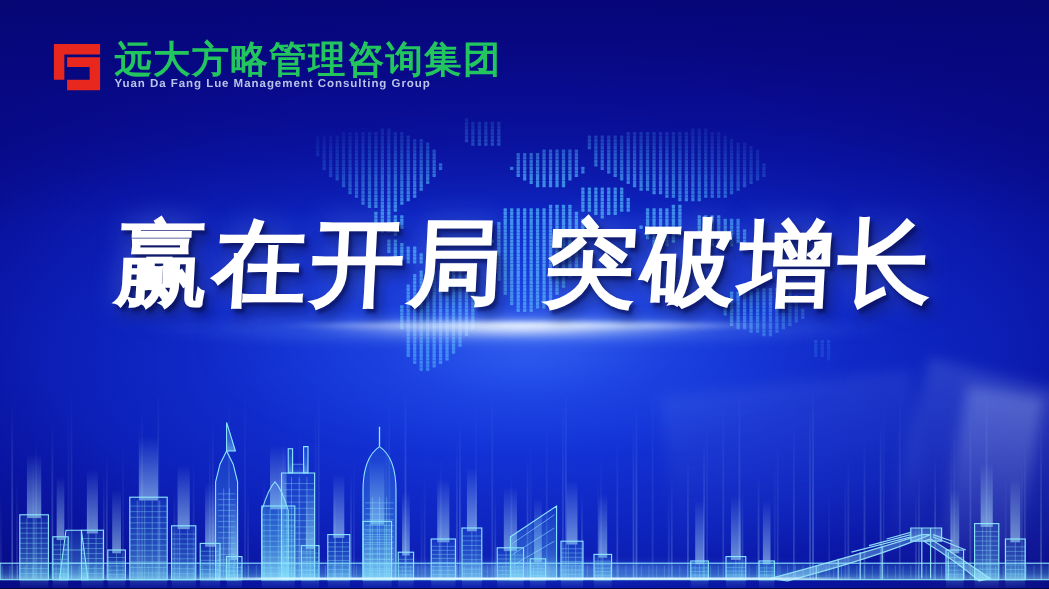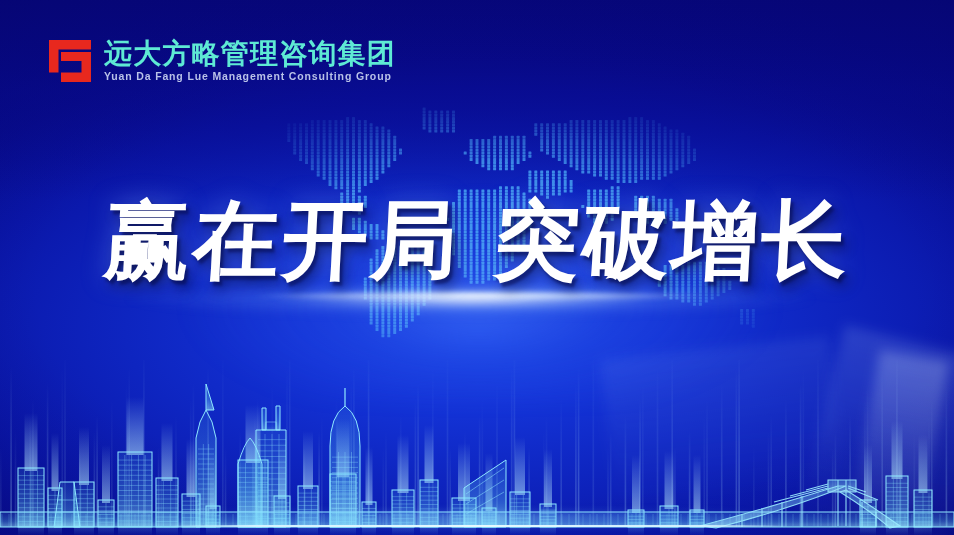--- a/index.html
+++ b/index.html
@@ -105,22 +105,22 @@
     width: 46px;
     height: 46px;
     flex: none;
   }
   .logo-text {
     display: flex;
     flex-direction: column;
     justify-content: center;
   }
   .logo-cn {
-    color: #5eead4;
-    font-size: 28px;
+    color: #22c55e;
+    font-size: 34px;
     line-height: 30px;
     font-weight: bold;
     letter-spacing: 1.2px;
     font-family: "DejaVu Sans", "Liberation Sans", sans-serif;
     white-space: nowrap;
   }
   .logo-en {
     color: #b9c2e8;
     font-size: 10.5px;
     line-height: 14px;

